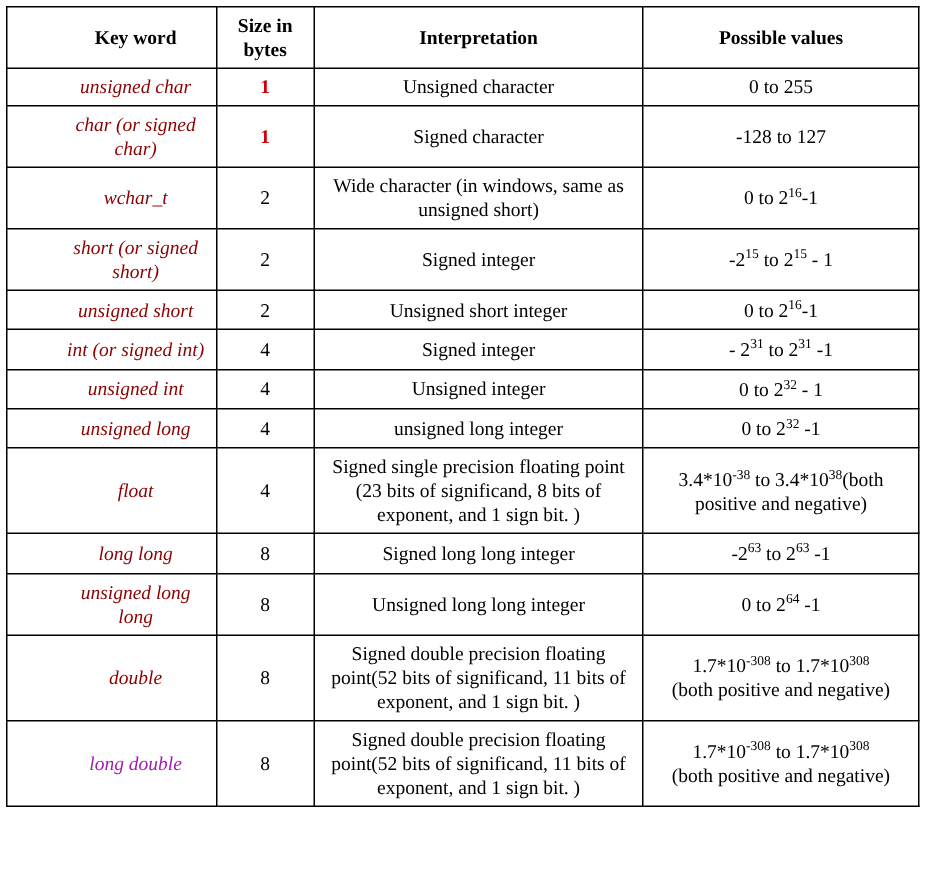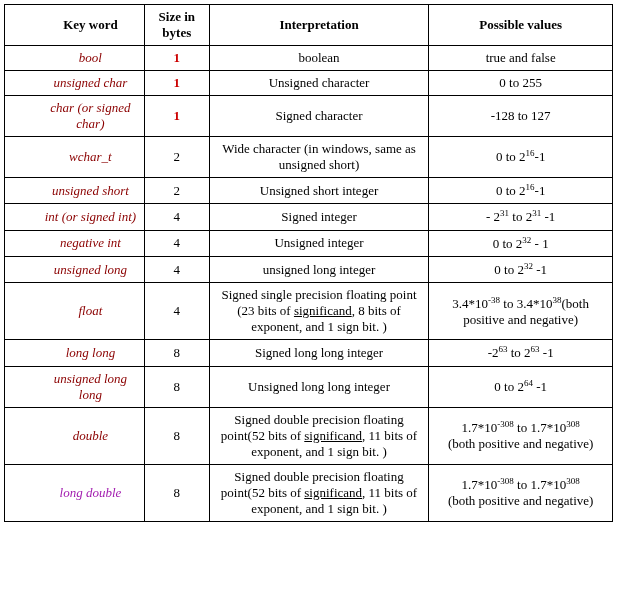--- a/index.html
+++ b/index.html
@@ -35,21 +35,20 @@
       font-weight: bold;
     }
     td.size-black {
       color: #000;
       font-weight: normal;
     }
     sup {
       font-size: 9px;
     }
     .underline {
-      text-decoration: underline;
       text-align: center;
     }
     td.interp {
       text-align: center;
     }
     td.possible {
       text-align: center;
     }
     .col-keyword { width: 140px; padding-left: 38px; }
     .col-size { width: 65px; }
@@ -63,26 +62,20 @@
   <thead>
     <tr>
       <th class="col-keyword">Key word</th>
       <th class="col-size">Size in bytes</th>
       <th class="col-interp">Interpretation</th>
       <th class="col-possible">Possible values</th>
     </tr>
   </thead>
   <tbody>
 
-    <tr>
-      <td class="keyword col-keyword">bool</td>
-      <td class="size col-size">1</td>
-      <td class="interp col-interp">boolean</td>
-      <td class="possible col-possible">true  and  false</td>
-    </tr>
 
     <tr>
       <td class="keyword col-keyword">unsigned char</td>
       <td class="size col-size">1</td>
       <td class="interp col-interp">Unsigned character</td>
       <td class="possible col-possible">0 to 255</td>
     </tr>
 
     <tr>
       <td class="keyword col-keyword">char (or signed char)</td>
@@ -91,37 +84,43 @@
       <td class="possible col-possible">-128 to 127</td>
     </tr>
 
     <tr>
       <td class="keyword col-keyword">wchar_t</td>
       <td class="size-black col-size">2</td>
       <td class="interp col-interp">Wide character (in windows, same as unsigned short)</td>
       <td class="possible col-possible">0 to 2<sup>16</sup>-1</td>
     </tr>
 
+    <tr>
+      <td class="keyword col-keyword">short (or signed short)</td>
+      <td class="size-black col-size">2</td>
+      <td class="interp col-interp">Signed integer</td>
+      <td class="possible col-possible">-2<sup>15</sup> to 2<sup>15</sup> - 1</td>
+    </tr>
 
     <tr>
       <td class="keyword col-keyword">unsigned short</td>
       <td class="size-black col-size">2</td>
       <td class="interp col-interp">Unsigned short integer</td>
       <td class="possible col-possible">0 to 2<sup>16</sup>-1</td>
     </tr>
 
     <tr>
       <td class="keyword col-keyword">int (or signed int)</td>
       <td class="size-black col-size">4</td>
       <td class="interp col-interp">Signed integer</td>
       <td class="possible col-possible">- 2<sup>31</sup> to 2<sup>31</sup> -1</td>
     </tr>
 
     <tr>
-      <td class="keyword col-keyword">negative int</td>
+      <td class="keyword col-keyword">unsigned int</td>
       <td class="size-black col-size">4</td>
       <td class="interp col-interp">Unsigned integer</td>
       <td class="possible col-possible">0 to 2<sup>32</sup> - 1</td>
     </tr>
 
 
     <tr>
       <td class="keyword col-keyword">unsigned long</td>
       <td class="size-black col-size">4</td>
       <td class="interp col-interp">unsigned long integer</td>

